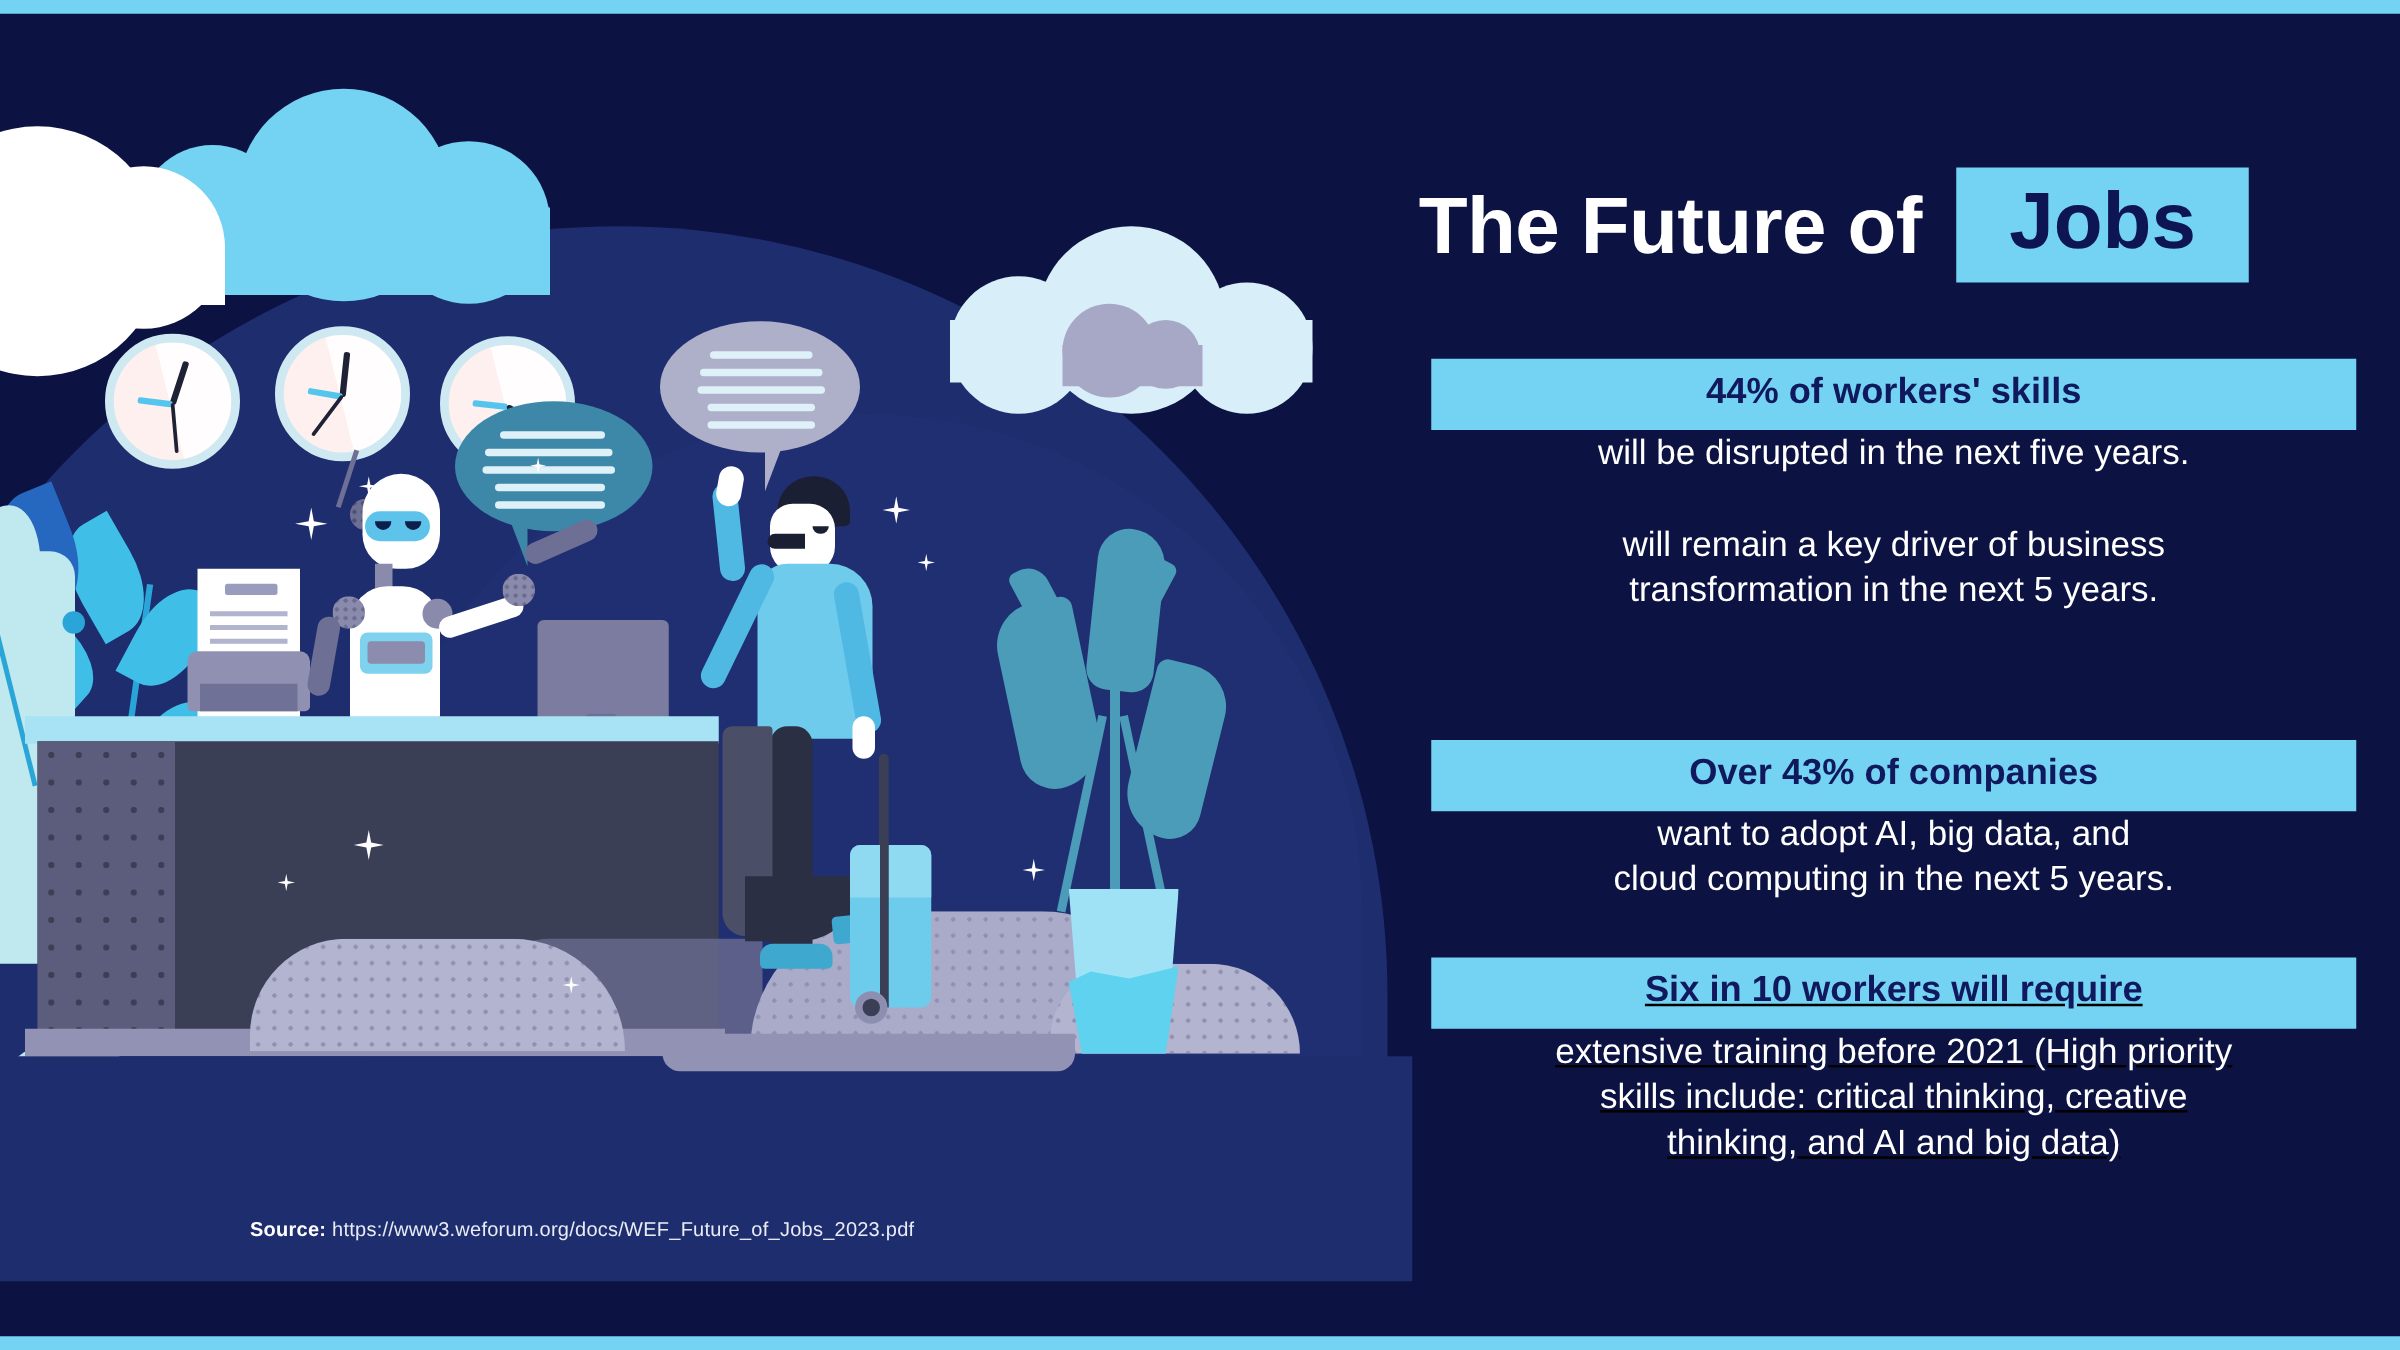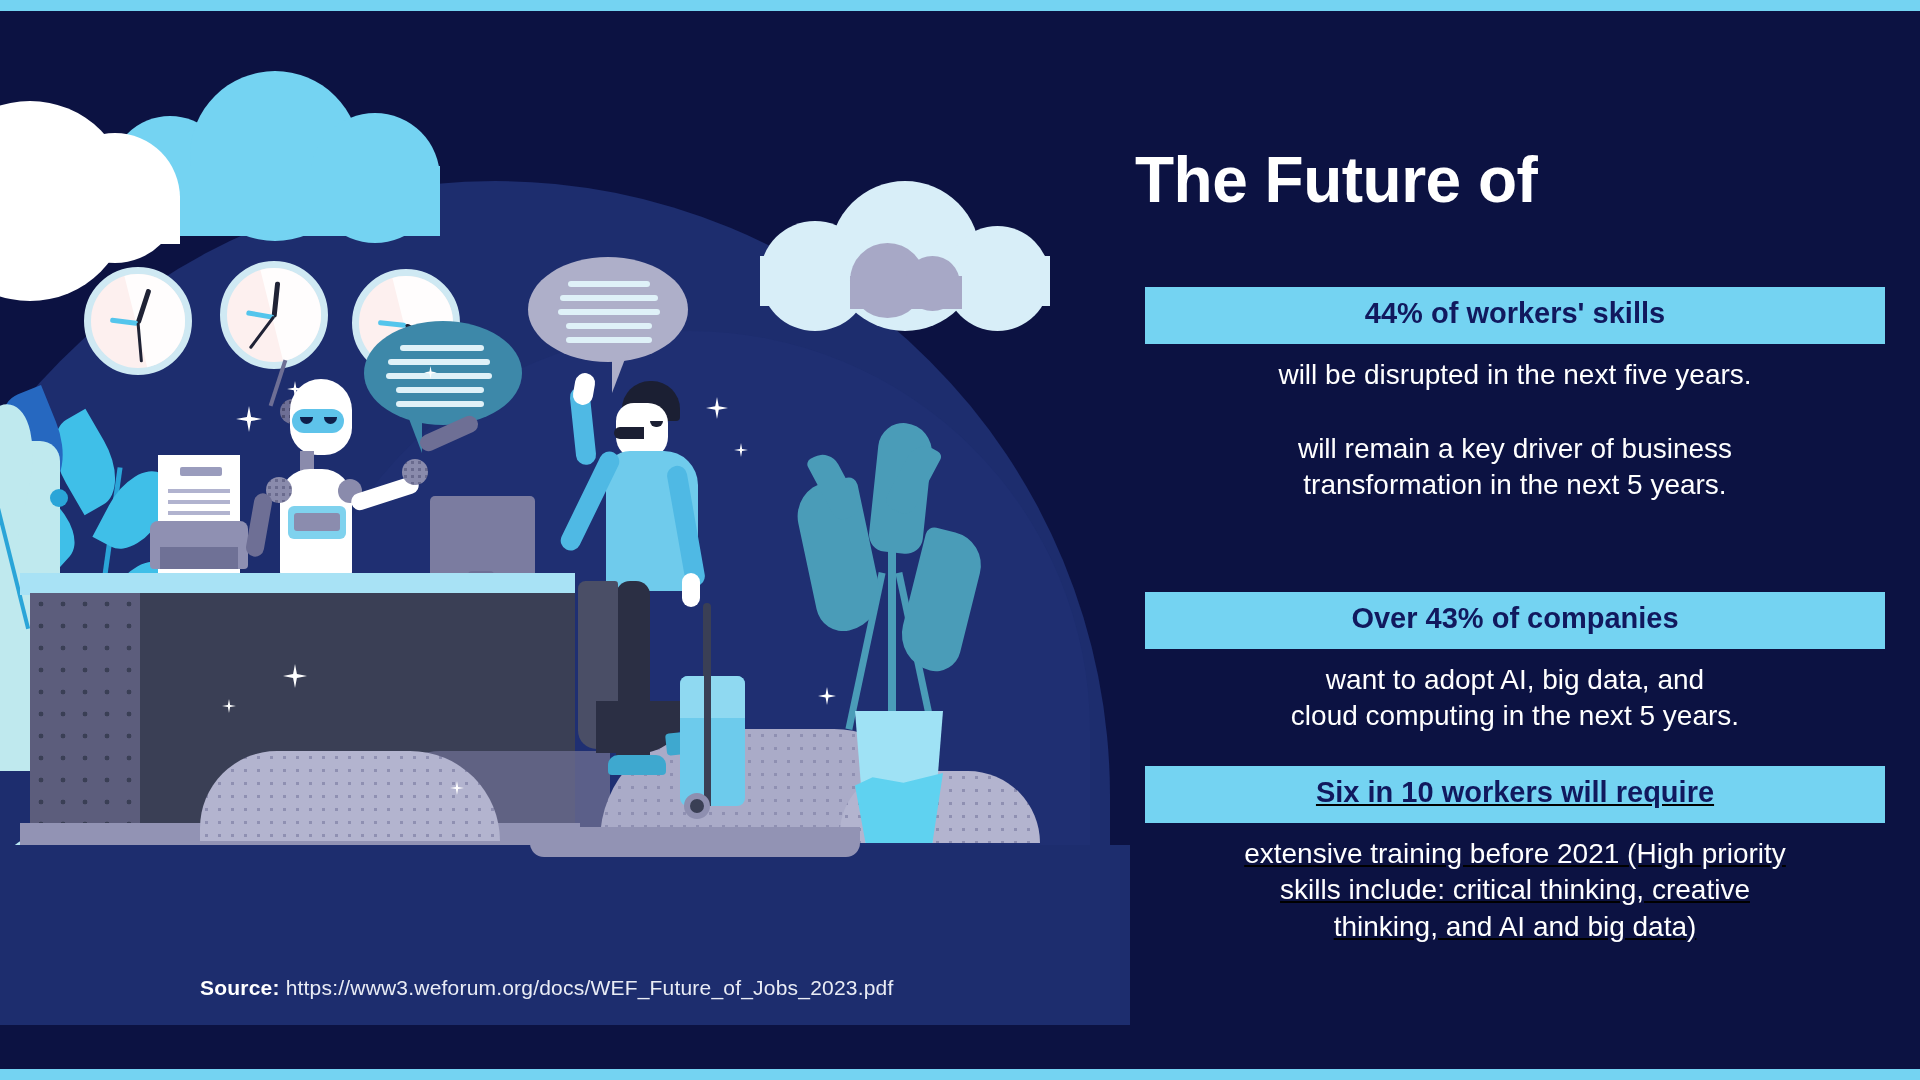--- a/index.html
+++ b/index.html
@@ -134,37 +134,37 @@
   #potShape{ position:absolute; left:855px; top:700px; width:88px; height:132px;
         background:#9fe2f5; clip-path:polygon(0 0,100% 0,88% 100%,12% 100%);}
   #potWater{ position:absolute; left:855px; top:762px; width:88px; height:70px;
         background:#5fd2f0; clip-path:polygon(0 18%,20% 6%,55% 14%,100% 0,88% 100%,12% 100%);}
 
   
   .spark{ position:absolute; background:#ffffff;
     clip-path:polygon(50% 0,58% 42%,100% 50%,58% 58%,50% 100%,42% 58%,0 50%,42% 42%);}
 
   
-  #source{ position:absolute; left:200px; top:976px; font-size:21px; color:#e9ecf5; letter-spacing:.2px; z-index:30;}
+  #source{ position:absolute; left:200px; top:976px; font-size:16px; color:#e9ecf5; letter-spacing:.2px; z-index:30;}
   #source b{ color:#ffffff; font-weight:700; }
 
   
   #right{ position:absolute; left:1110px; top:4px; width:810px; height:1080px; }
 
   #titleRow{ position:absolute; left:10px; top:120px; width:790px; height:112px; display:flex; align-items:center; }
   #titleMain{ font-size:64px; font-weight:800; color:#ffffff; letter-spacing:-.5px;
               white-space:nowrap; margin-left:15px; }
   #jobsBadge{ background:#74d3f2; color:#0d1554; font-size:64px; font-weight:800;
               padding:10px 42px 18px 42px; margin-left:28px; line-height:1; }
 
   .statBlock{ position:absolute; left:35px; width:740px; }
   .statHead{ background:#74d3f2; color:#11195e; font-weight:800; font-size:29px;
              text-align:center; padding:10px 0 14px 0; letter-spacing:0px; }
   .statBody{ color:#ffffff; font-size:28px; text-align:center; line-height:1.30;
-             padding-top:13px; font-weight:400; }
+             font-weight:400; }
 
   #b1{ top:283px; }
   #b2{ top:414px; }
   #b3{ top:588px; }
   #b4{ top:762px;text-decoration:underline; }
 </style>
 </head>
 <body>
 
 <div id="stage">
@@ -356,20 +356,21 @@
 
   <div id="source">
     <b>Source:</b>
     <span>https://www3.weforum.org/docs/WEF_Future_of_Jobs_2023.pdf</span>
   </div>
 
   <div id="right">
 
     <div id="titleRow">
       <span id="titleMain">The Future of</span>
+      <span id="jobsBadge">Jobs</span>
     </div>
 
     <div class="statBlock" id="b1">
       <div class="statHead">44% of workers' skills</div>
       <div class="statBody">
         <div>will be disrupted in the next five years.</div>
       </div>
     </div>
 
     <div class="statBlock" id="b2">

